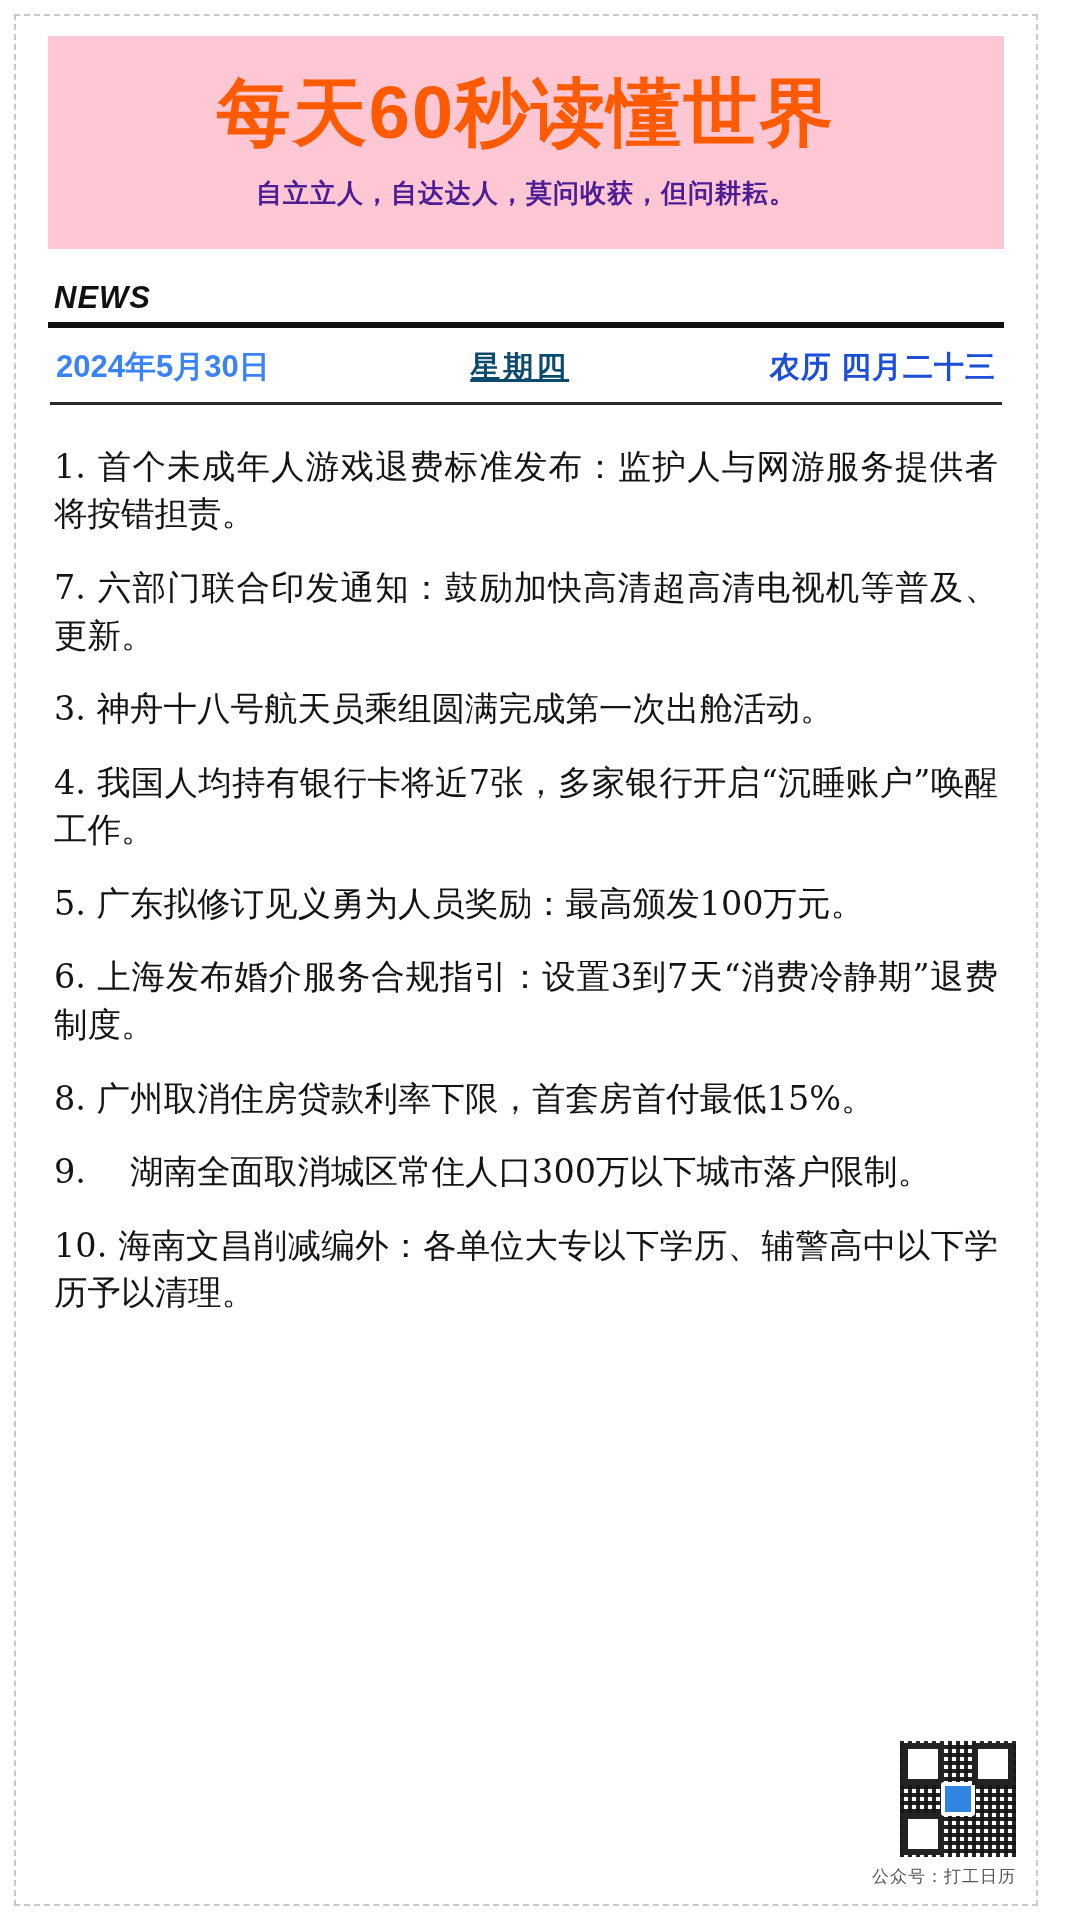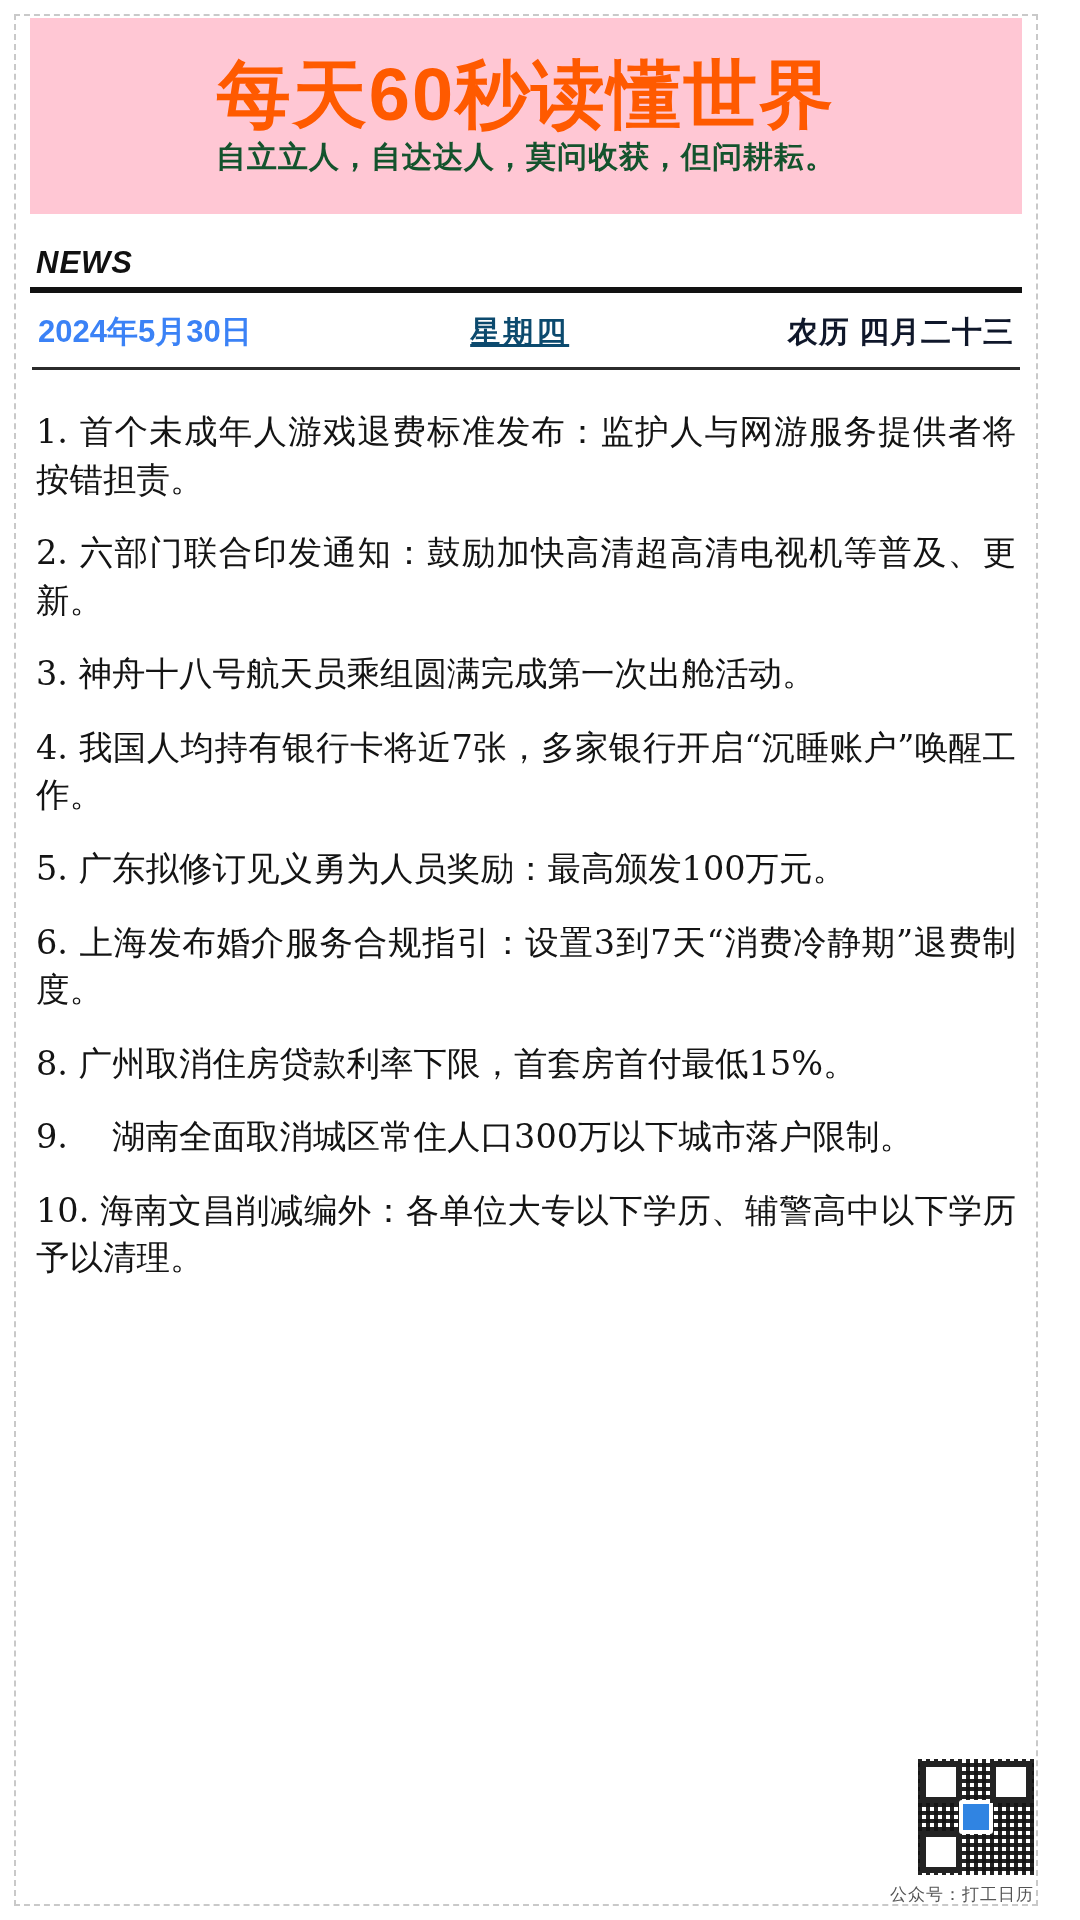--- a/index.html
+++ b/index.html
@@ -12,20 +12,21 @@
     height: 1920px;
     font-family: "Liberation Sans", sans-serif;
     color: #1a1a1a;
     overflow: hidden;
   }
   .page {
     position: relative;
     width: 1052px;
     height: 1920px;
     box-sizing: border-box;
+    padding: 18px;
     background: #ffffff;
   }
   .dashed-frame {
     position: absolute;
     left: 14px;
     top: 14px;
     right: 14px;
     bottom: 14px;
     border: 2px dashed #c9c9c9;
     pointer-events: none;
@@ -46,23 +47,24 @@
   }
   .banner-title {
     font-size: 74px;
     font-weight: bold;
     color: #ff5a00;
     letter-spacing: 2px;
     line-height: 1.15;
     white-space: nowrap;
   }
   .banner-sub {
-    font-size: 30px;
-    font-weight: bold;
-    color: #14532d;
+    margin-top: 22px;
+    font-size: 26px;
+    font-weight: bold;
+    color: #4c1d95;
     letter-spacing: 1px;
     line-height: 1.3;
   }
 
   
   .news-row {
     margin-top: 31px;
     padding-left: 6px;
   }
   .news-label {
@@ -94,21 +96,21 @@
     font-size: 30px;
     font-weight: bold;
     color: #0c4a6e;
     letter-spacing: 3px;
     font-family: "DejaVu Serif", serif;
     text-decoration: underline;
   }
   .date-right {
     font-size: 30px;
     font-weight: bold;
-    color: #0f172a;
+    color: #1d4ed8;
     letter-spacing: 1px;
   }
   .rule-thin {
     height: 3px;
     background: #2b2b2b;
     margin: 0 2px;
   }
 
   
   .news-list {
@@ -202,21 +204,21 @@
 
     <div class="date-row">
       <div class="date-left">2024年5月30日</div>
       <div class="date-mid">星期四</div>
       <div class="date-right">农历 四月二十三</div>
     </div>
     <div class="rule-thin"></div>
 
     <div class="news-list">
       <div class="news-item">1. 首个未成年人游戏退费标准发布：监护人与网游服务提供者将按错担责。</div>
-      <div class="news-item">2. 六部门联合印发通知：鼓励加快高清超高清电视机等普及、更新。</div>
+      <div class="news-item">7. 六部门联合印发通知：鼓励加快高清超高清电视机等普及、更新。</div>
       <div class="news-item">3. 神舟十八号航天员乘组圆满完成第一次出舱活动。</div>
       <div class="news-item">4. 我国人均持有银行卡将近7张，多家银行开启“沉睡账户”唤醒工作。</div>
       <div class="news-item">5. 广东拟修订见义勇为人员奖励：最高颁发100万元。</div>
       <div class="news-item">6. 上海发布婚介服务合规指引：设置3到7天“消费冷静期”退费制度。</div>
       <div class="news-item">8. 广州取消住房贷款利率下限，首套房首付最低15%。</div>
       <div class="news-item">9. 　湖南全面取消城区常住人口300万以下城市落户限制。</div>
       <div class="news-item">10. 海南文昌削减编外：各单位大专以下学历、辅警高中以下学历予以清理。</div>
     </div>
 
     <div class="footer">

